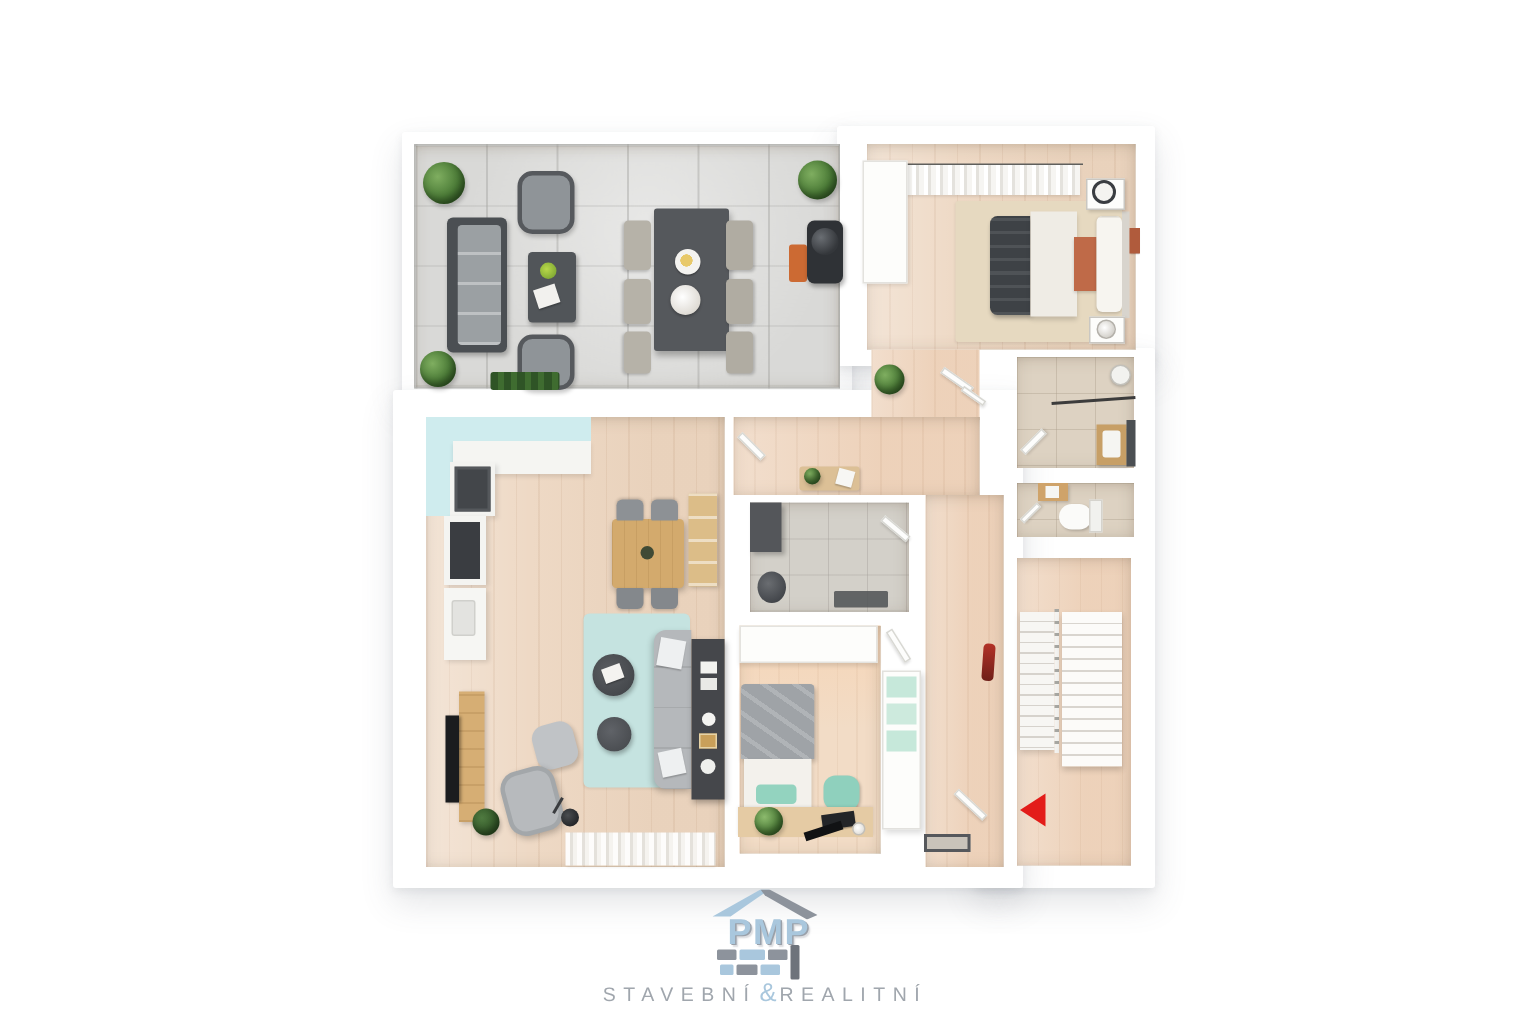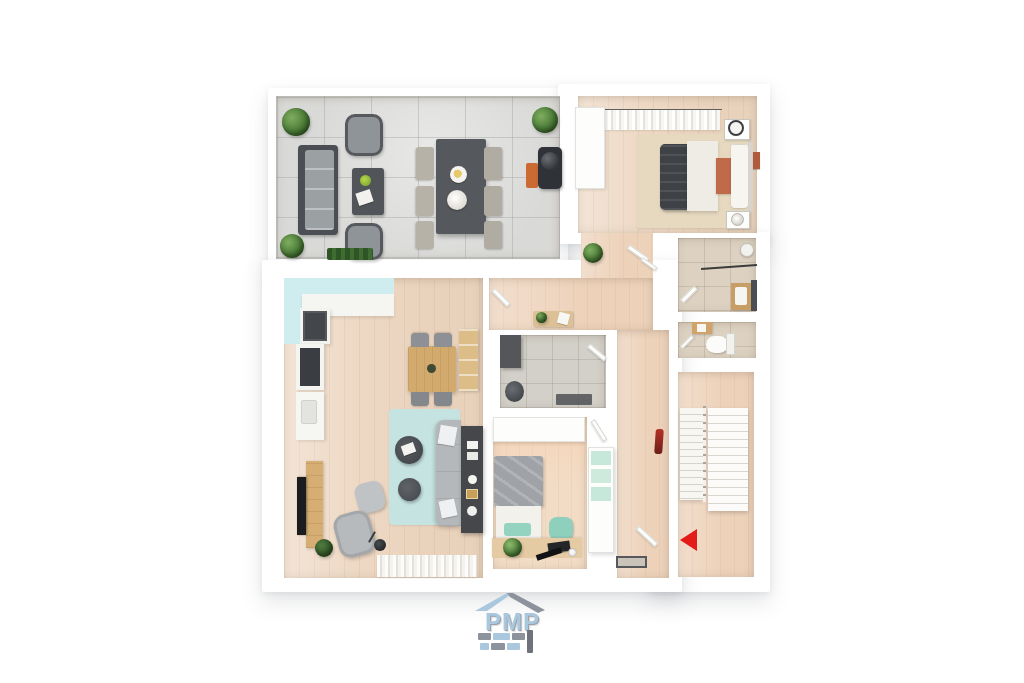--- a/index.html
+++ b/index.html
@@ -216,15 +216,18 @@
     <div class="logo-brand" style="left:95px;top:18px;">PMP</div>
     <div class="abs" style="left:88px;top:43px;width:60px;height:22px;">
       <div class="brick" style="left:0;top:0;width:13px;height:7px;background:#8d939c;"></div>
       <div class="brick" style="left:15px;top:0;width:17px;height:7px;background:#a9c7dd;"></div>
       <div class="brick" style="left:34px;top:0;width:13px;height:7px;background:#8d939c;"></div>
       <div class="brick" style="left:2px;top:10px;width:9px;height:7px;background:#a9c7dd;"></div>
       <div class="brick" style="left:13px;top:10px;width:14px;height:7px;background:#8d939c;"></div>
       <div class="brick" style="left:29px;top:10px;width:13px;height:7px;background:#a9c7dd;"></div>
       <div class="brick" style="left:49px;top:-3px;width:6px;height:23px;background:#6e737b;"></div>
     </div>
+    <div class="tagline" style="left:0;top:62px;width:240px;text-align:center;">
+      <span>STAVEBNÍ</span><span class="amp">&amp;</span><span>REALITNÍ</span>
+    </div>
   </div>
 
 </div>
 
 </body></html>

